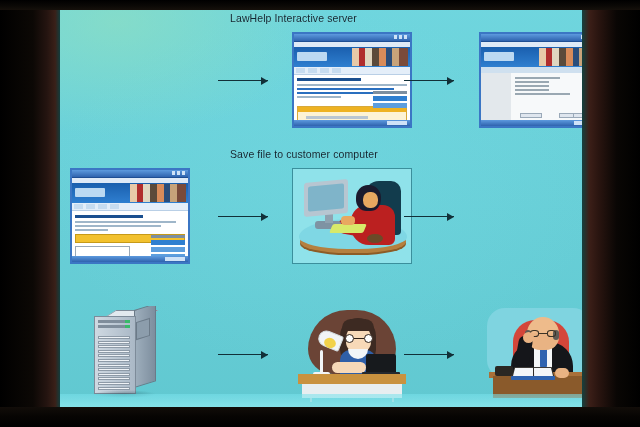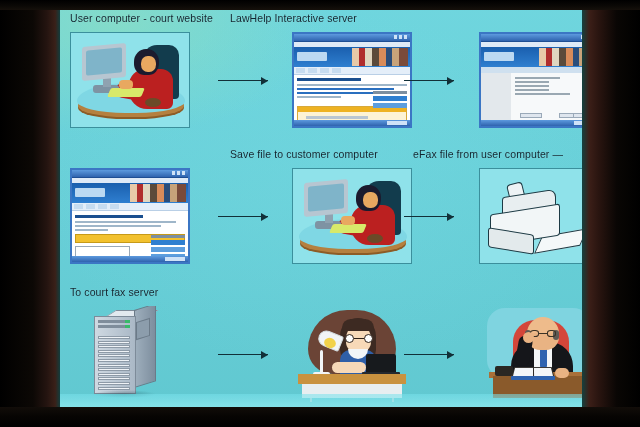--- a/index.html
+++ b/index.html
@@ -476,42 +476,20 @@
 
 <div class="photo">
 
   <div class="slide">
     <div class="slide-tint"></div>
 
     <div class="grid">
 
       <div class="row r1">
 
-        <div class="cell c1">
-          <div class="caption">User computer - court website</div>
-          <div class="art framed">
-            <div class="pc-person">
-              <div class="pc-deskshadow"></div>
-              <div class="pc-desk"></div>
-              <div class="pc-chair"></div>
-              <div class="pc-body"></div>
-              <div class="pc-head"></div>
-              <div class="pc-face"></div>
-              <div class="pc-arm"></div>
-              <div class="pc-monitor-base"></div>
-              <div class="pc-monitor-stand"></div>
-              <div class="pc-monitor">
-                  <div class="pc-screen"></div>
-                </div>
-              <div class="pc-keyboard"></div>
-              <div class="pc-hand"></div>
-              <div class="pc-mouse"></div>
-            </div>
-          </div>
-        </div>
 
         <div class="arrow a1">
           <div class="shaft"></div>
             <div class="head"></div>
         </div>
 
         <div class="cell c2">
           <div class="caption">LawHelp Interactive server</div>
           <div class="art">
             <div class="win">
@@ -644,39 +622,25 @@
               <div class="pc-mouse"></div>
             </div>
           </div>
         </div>
 
         <div class="arrow a2">
           <div class="shaft"></div>
             <div class="head"></div>
         </div>
 
-        <div class="cell c3">
-          <div class="caption">eFax file from user computer —</div>
-          <div class="art framed">
-            <div class="printer">
-              <div class="pr-tray"></div>
-              <div class="pr-feed"></div>
-              <div class="pr-top"></div>
-              <div class="pr-slot"></div>
-              <div class="pr-body"></div>
-              <div class="pr-front"></div>
-            </div>
-          </div>
-        </div>
       </div>
 
       <div class="row r3">
 
         <div class="cell c1">
-          <div class="caption">To court fax server</div>
           <div class="art">
             <div class="server">
               <div class="sv-top"></div>
               <div class="sv-side"></div>
               <div class="sv-vent"></div>
               <div class="sv-front"></div>
               <div class="sv-leds">
                   <i></i>
                   <i></i>
                 </div>

